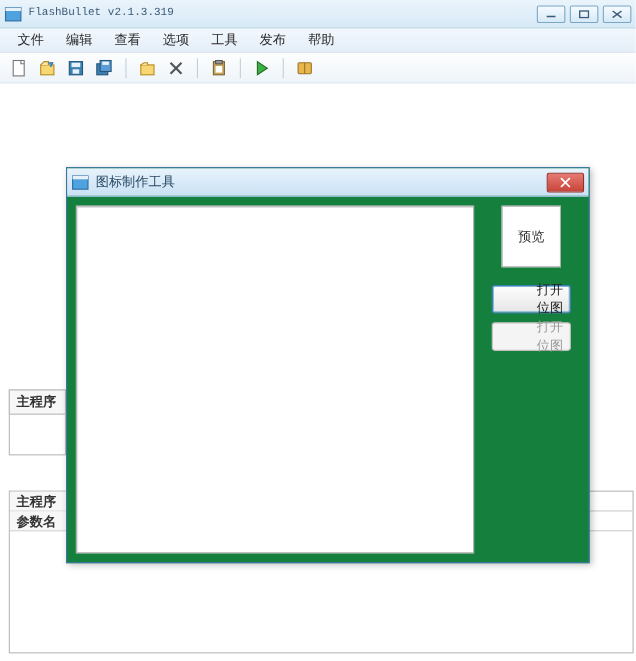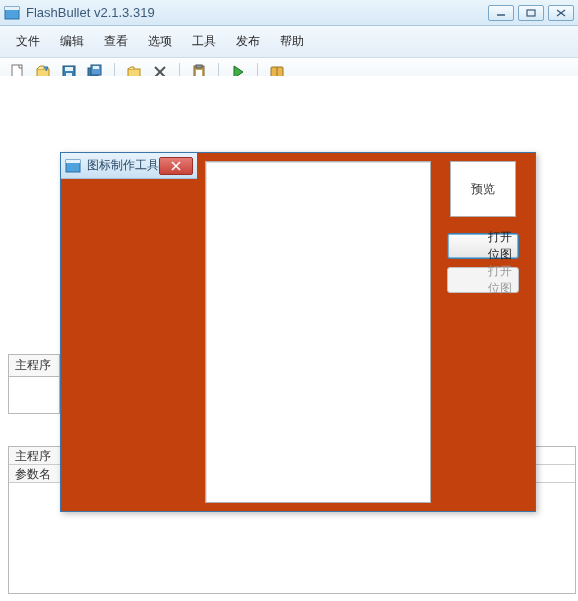--- a/index.html
+++ b/index.html
@@ -21,36 +21,37 @@
     align-items: center;
     padding: 0 4px;
   }
   .titlebar .app-icon {
     width: 16px; height: 16px;
     margin-right: 6px;
   }
   .titlebar .title-text {
     flex: 1;
     color: #3a5a78;
-    font-size: 13px;
+    font-size: 10px;
+    font-family: Liberation Mono, monospace;
   }
   .win-btn {
     width: 26px; height: 16px;
     border: 1px solid #7ba7c7;
     border-radius: 2px;
     background: linear-gradient(to bottom, #f6fbff, #d6e9f6);
     margin-left: 4px;
     display: flex; align-items: center; justify-content: center;
     color: #3a5a78;
     font-size: 10px;
     cursor: pointer;
   }
   
   .menubar {
-    height: 32px;
+    height: 22px;
     background: linear-gradient(to bottom, #f2f8fd, #e4eef8);
     border-bottom: 1px solid #cfdde9;
     display: flex;
     align-items: center;
     padding: 0 6px;
   }
   .menu-item {
     padding: 2px 10px;
     color: #2a2a2a;
     cursor: pointer;
@@ -81,20 +82,21 @@
     position: absolute;
     top: 76px; left: 0; right: 0; bottom: 0;
     background: #fff;
   }
   
   .panel-group {
     position: absolute;
     left: 8px;
     border: 1px solid #b8b8b8;
     background: #fff;
+    font-weight: bold;
   }
   .panel-head {
     background: #f7f7f7;
     border-bottom: 1px solid #b8b8b8;
     padding: 2px 6px;
     color: #333;
     font-size: 12px;
     display: inline-block;
     border: 1px solid #b8b8b8;
     position: relative;
@@ -127,24 +129,24 @@
   }
   .panel2 .cell.first { width: 52px; }
   
   .dialog {
     position: absolute;
     left: 60px;
     top: 152px;
     width: 476px;
     height: 360px;
     border: 1px solid #3a76a8;
-    background: #c2410c;
+    background: #15803d;
     box-shadow: 2px 2px 6px rgba(0,0,0,0.25);
     display: flex;
-    flex-direction: row;
+    flex-direction: column;
   }
   .dlg-titlebar {
     height: 26px;
     background: linear-gradient(to bottom, #e8f3fc, #c9e1f4);
     border-bottom: 1px solid #9cc1dc;
     display: flex;
     align-items: center;
     padding: 0 4px;
   }
   .dlg-titlebar .app-icon {
@@ -179,21 +181,21 @@
     box-shadow: inset 1px 1px 0 #e0e0e0;
   }
   .side-controls {
     width: 88px;
     display: flex;
     flex-direction: column;
     align-items: center;
     gap: 8px;
   }
   .preview-box {
-    width: 66px; height: 56px;
+    width: 54px; height: 56px;
     border: 1px solid #b0b0b0;
     background: #fff;
     display: flex; align-items: center; justify-content: center;
     color: #333;
     margin-bottom: 8px;
   }
   .side-btn {
     width: 72px;
     height: 26px;
     border: 1px solid #8a8a8a;

